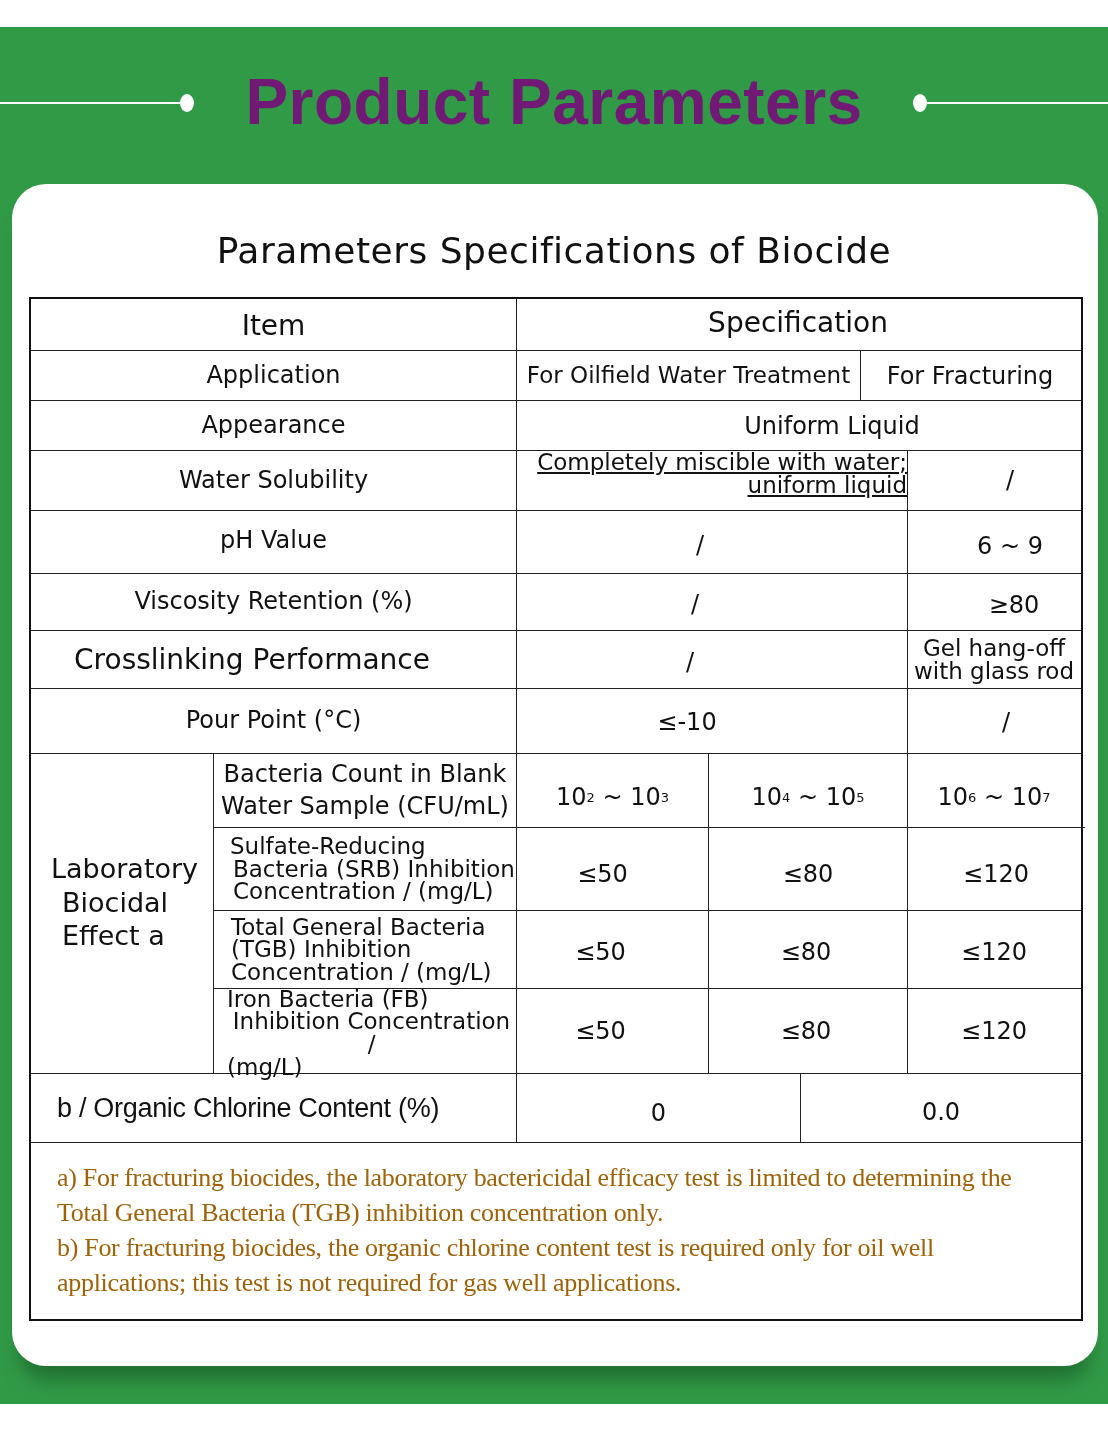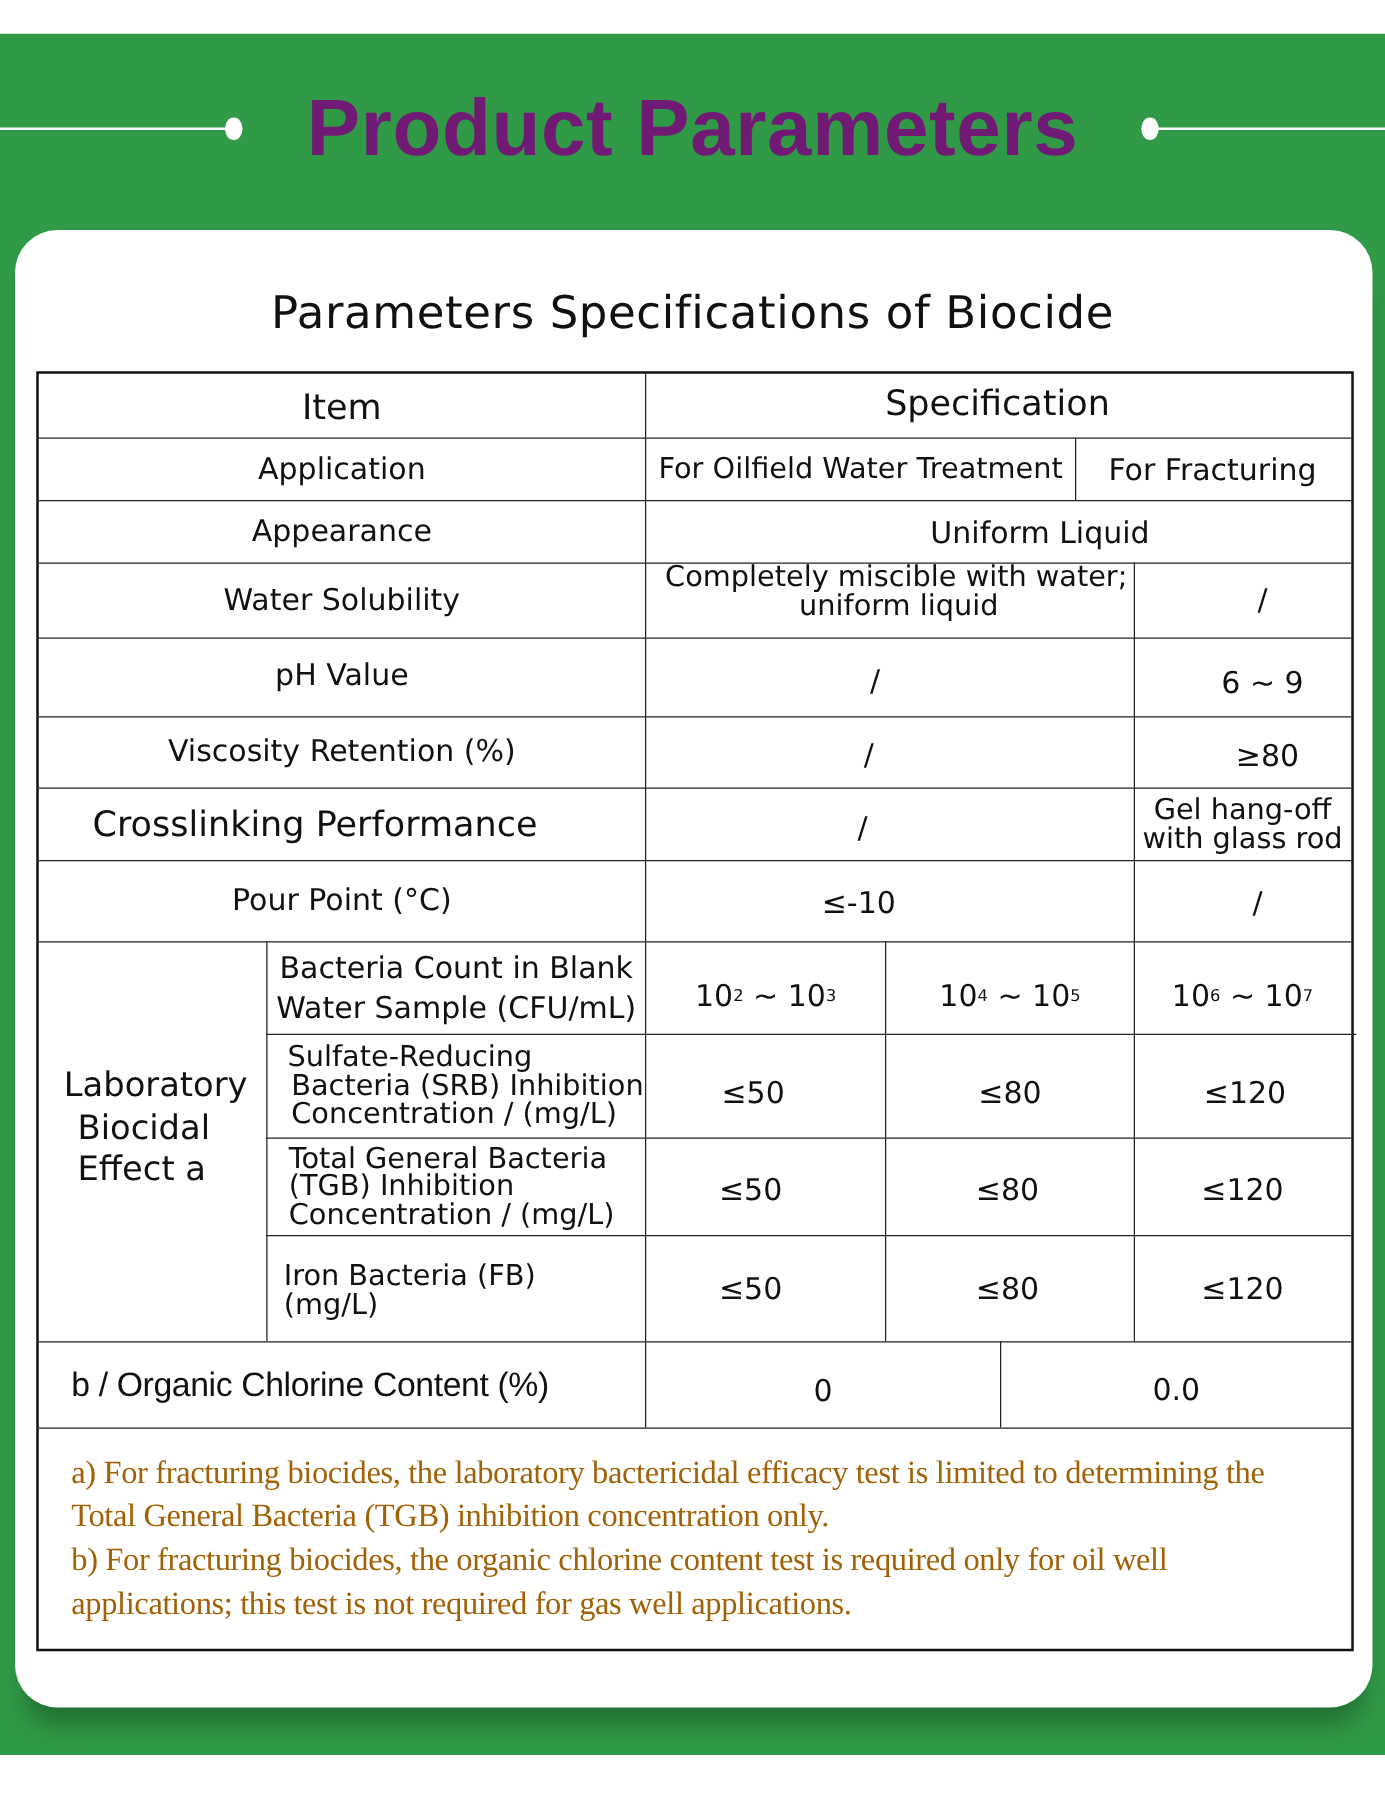--- a/index.html
+++ b/index.html
@@ -98,21 +98,21 @@
 <div class="cell hdr" style="left:517px;top:298px;width:562px;height:50px;">Specification</div>
 
 <div class="cell" style="left:31px;top:351px;width:485px;height:49px;">Application</div>
 <div class="cell" style="left:517px;top:351px;width:343px;height:49px;font-size:23px;">For Oilfield Water Treatment</div>
 <div class="cell" style="left:861px;top:351px;width:218px;height:52px;">For Fracturing</div>
 
 <div class="cell" style="left:31px;top:401px;width:485px;height:49px;">Appearance</div>
 <div class="cell" style="left:517px;top:401px;width:630px;height:52px;">Uniform Liquid</div>
 
 <div class="cell" style="left:31px;top:451px;width:485px;height:59px;">Water Solubility</div>
-<div class="cell left sm" style="left:517px;top:451px;width:390px;height:59px;flex-direction:column;align-items:center;padding-left:10px;">
+<div class="cell left sm" style="left:517px;top:451px;width:390px;height:59px;flex-direction:column;align-items:flex-end;padding-left:10px;text-decoration:underline;">
   <span>Completely miscible with water;</span>
   <span style="padding-left:4px;">uniform liquid</span>
 </div>
 <div class="cell" style="left:908px;top:451px;width:204px;height:59px;">/</div>
 
 <div class="cell" style="left:31px;top:511px;width:485px;height:60px;">pH Value</div>
 <div class="cell" style="left:517px;top:511px;width:366px;height:70px;">/</div>
 <div class="cell" style="left:908px;top:511px;width:204px;height:72px;">6 ~ 9</div>
 
 <div class="cell" style="left:31px;top:574px;width:485px;height:56px;">Viscosity Retention (%)</div>
@@ -172,20 +172,21 @@
   <span>Total General Bacteria</span>
   <span>(TGB) Inhibition</span>
   <span>Concentration / (mg/L)</span>
 </div>
 <div class="cell" style="left:517px;top:911px;width:167px;height:83px;">≤50</div>
 <div class="cell" style="left:709px;top:911px;width:194px;height:83px;">≤80</div>
 <div class="cell" style="left:908px;top:911px;width:172px;height:83px;">≤120</div>
 
 <div class="cell sm" style="left:214px;top:989px;width:302px;height:84px;flex-direction:column;align-items:flex-start;padding-left:13px;padding-top:4px;">
   <span>Iron Bacteria (FB)</span>
+  <span>Inhibition Concentration /</span>
   <span>(mg/L)</span>
 </div>
 <div class="cell" style="left:517px;top:989px;width:167px;height:86px;">≤50</div>
 <div class="cell" style="left:709px;top:989px;width:194px;height:86px;">≤80</div>
 <div class="cell" style="left:908px;top:989px;width:172px;height:86px;">≤120</div>
 
 <div class="cell left" style="left:31px;top:1074px;width:485px;height:68px;padding-left:26px;font-family:'Liberation Sans',sans-serif;font-size:27px;letter-spacing:-0.3px;">b / Organic Chlorine Content (%)</div>
 <div class="cell" style="left:517px;top:1074px;width:283px;height:80px;">0</div>
 <div class="cell" style="left:801px;top:1074px;width:280px;height:78px;">0.0</div>
 

